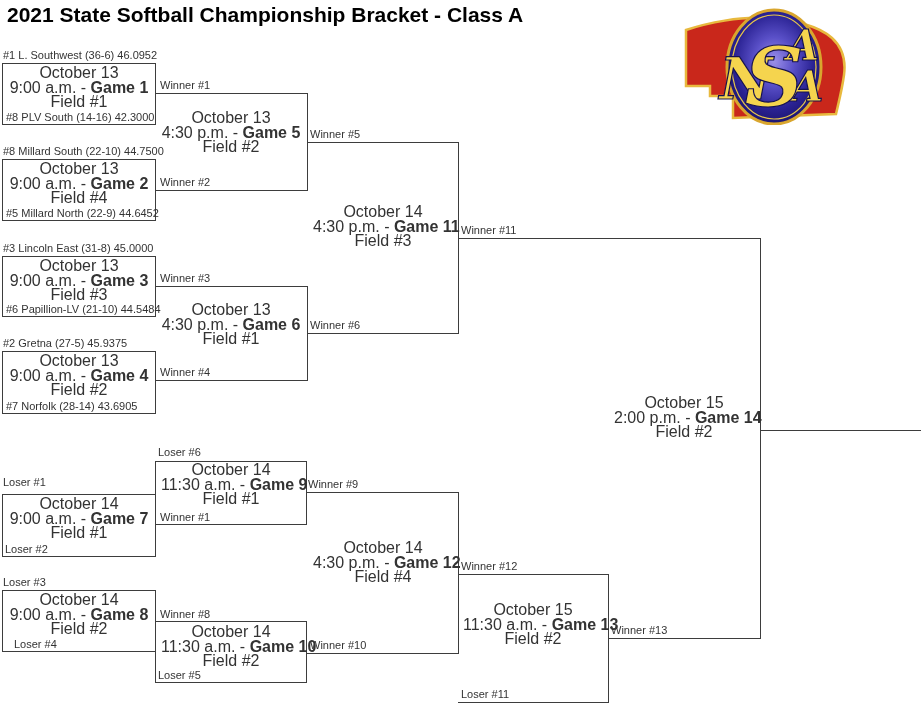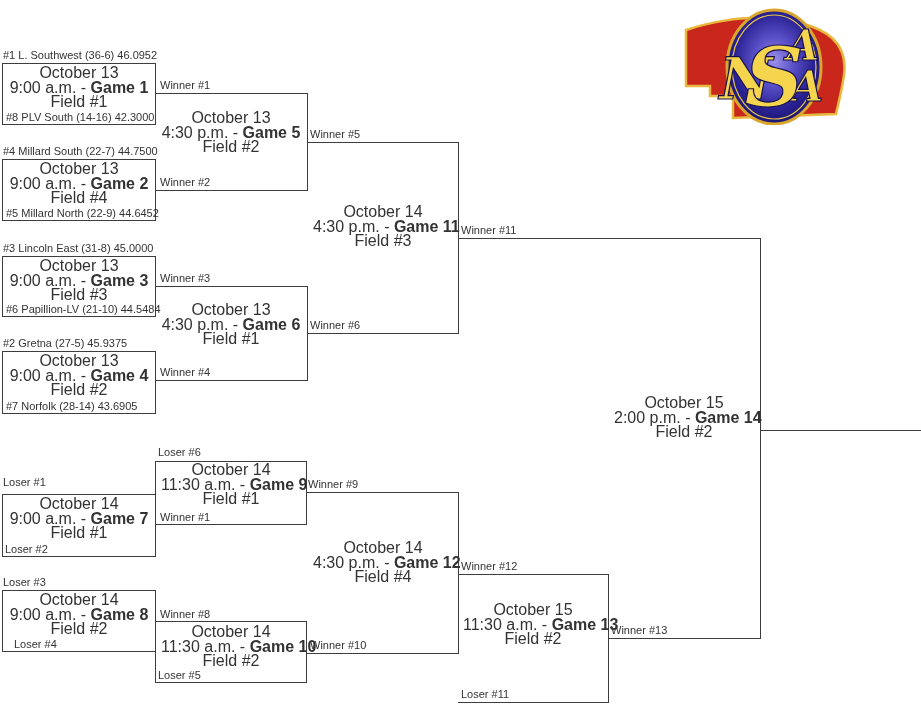--- a/index.html
+++ b/index.html
@@ -12,20 +12,21 @@
   .lbl{position:absolute;font-size:11px;line-height:13px;color:#333;white-space:nowrap;}
   .ginfo{position:absolute;width:140px;text-align:center;font-size:16px;line-height:14.5px;color:#333;white-space:nowrap;}
   .ginfo b{font-weight:bold;}
   .logo{position:absolute;left:680px;top:5px;width:175px;height:120px;}
 </style>
 </head>
 <body>
 
 <div class="bracket">
 
+  <h1 class="title">2021 State Softball Championship Bracket - Class A</h1>
 
   <svg class="logo" viewBox="0 0 175 120">
     <defs>
       <radialGradient id="ovalGrad" cx="50%" cy="45%" r="60%">
         <stop offset="0%" stop-color="#9b90e8"></stop>
         <stop offset="35%" stop-color="#5a50c8"></stop>
         <stop offset="70%" stop-color="#2a2293"></stop>
         <stop offset="100%" stop-color="#171061"></stop>
       </radialGradient>
     </defs>
@@ -64,21 +65,21 @@
   <div class="vl" style="left:458px;top:492px;height:162px"></div>
   <div class="hl" style="left:458px;top:574px;width:150px"></div>
   <div class="hl" style="left:458px;top:702px;width:150px"></div>
   <div class="vl" style="left:608px;top:574px;height:129px"></div>
   <div class="hl" style="left:608px;top:638px;width:152px"></div>
   <div class="vl" style="left:760px;top:238px;height:401px"></div>
   <div class="hl" style="left:760px;top:430px;width:161px"></div>
 
   <div class="lbl" style="left:3px;top:49px">#1 L. Southwest (36-6) 46.0952</div>
   <div class="lbl" style="left:6px;top:111px">#8 PLV South (14-16) 42.3000</div>
-  <div class="lbl" style="left:3px;top:145px">#4 Millard South (22-7) 44.7500</div>
+  <div class="lbl" style="left:3px;top:145px">#8 Millard South (22-10) 44.7500</div>
   <div class="lbl" style="left:6px;top:207px">#5 Millard North (22-9) 44.6452</div>
   <div class="lbl" style="left:3px;top:242px">#3 Lincoln East (31-8) 45.0000</div>
   <div class="lbl" style="left:6px;top:303px">#6 Papillion-LV (21-10) 44.5484</div>
   <div class="lbl" style="left:3px;top:337px">#2 Gretna (27-5) 45.9375</div>
   <div class="lbl" style="left:6px;top:400px">#7 Norfolk (28-14) 43.6905</div>
 
   <div class="lbl" style="left:160px;top:79px">Winner #1</div>
   <div class="lbl" style="left:160px;top:176px">Winner #2</div>
   <div class="lbl" style="left:160px;top:272px">Winner #3</div>
   <div class="lbl" style="left:160px;top:366px">Winner #4</div>

